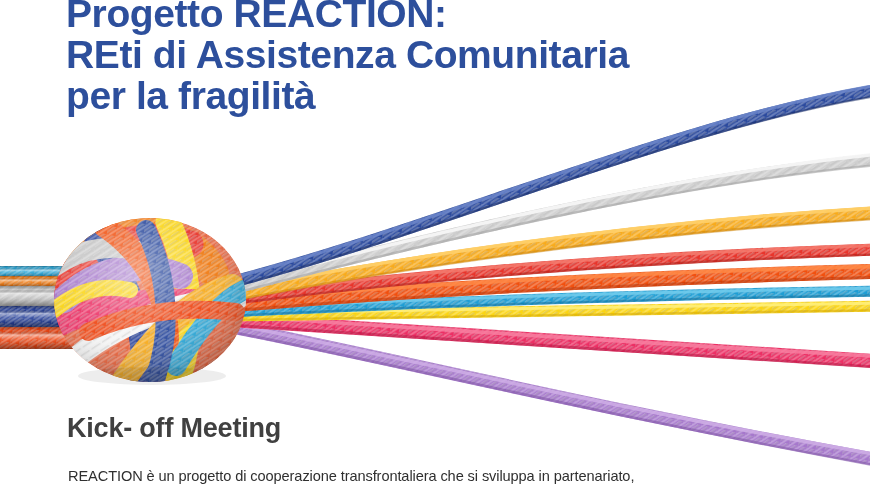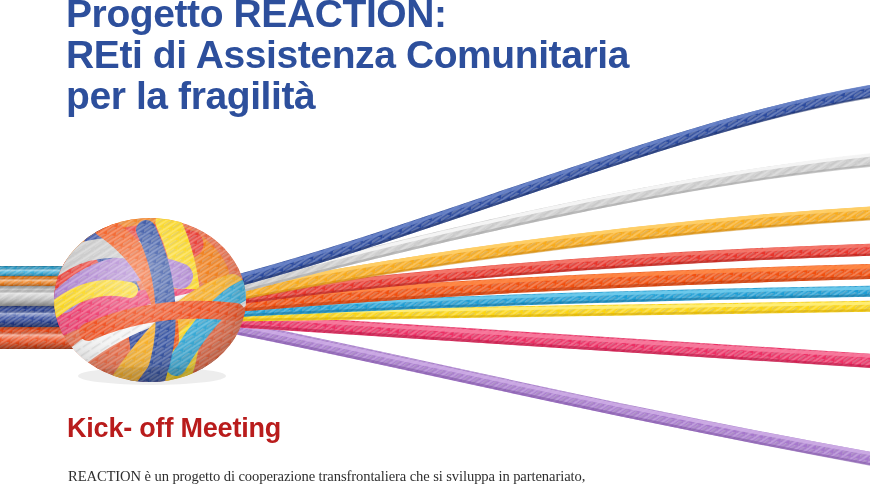--- a/index.html
+++ b/index.html
@@ -47,35 +47,35 @@
     font-size: 39px;
     line-height: 41px;
     letter-spacing: -0.4px;
     white-space: pre-line;
   }
 
   .subhead {
     position: absolute;
     left: 67px;
     top: 412px;
-    color: #b91c1c;
+    color: #404040;
     font-family: "Liberation Sans", sans-serif;
     font-weight: bold;
     font-size: 27px;
     line-height: 32px;
     letter-spacing: -0.2px;
   }
 
   .bodytext {
     position: absolute;
     left: 68px;
     top: 466px;
     width: 760px;
     color: #2f2f2f;
-    font-family: Liberation Serif, serif;
+    font-family: Liberation Sans, sans-serif;
     font-weight: normal;
     font-size: 14.6px;
     line-height: 21px;
     letter-spacing: -0.1px;
   }
 </style>
 </head>
 <body>
 
 <div id="page">

